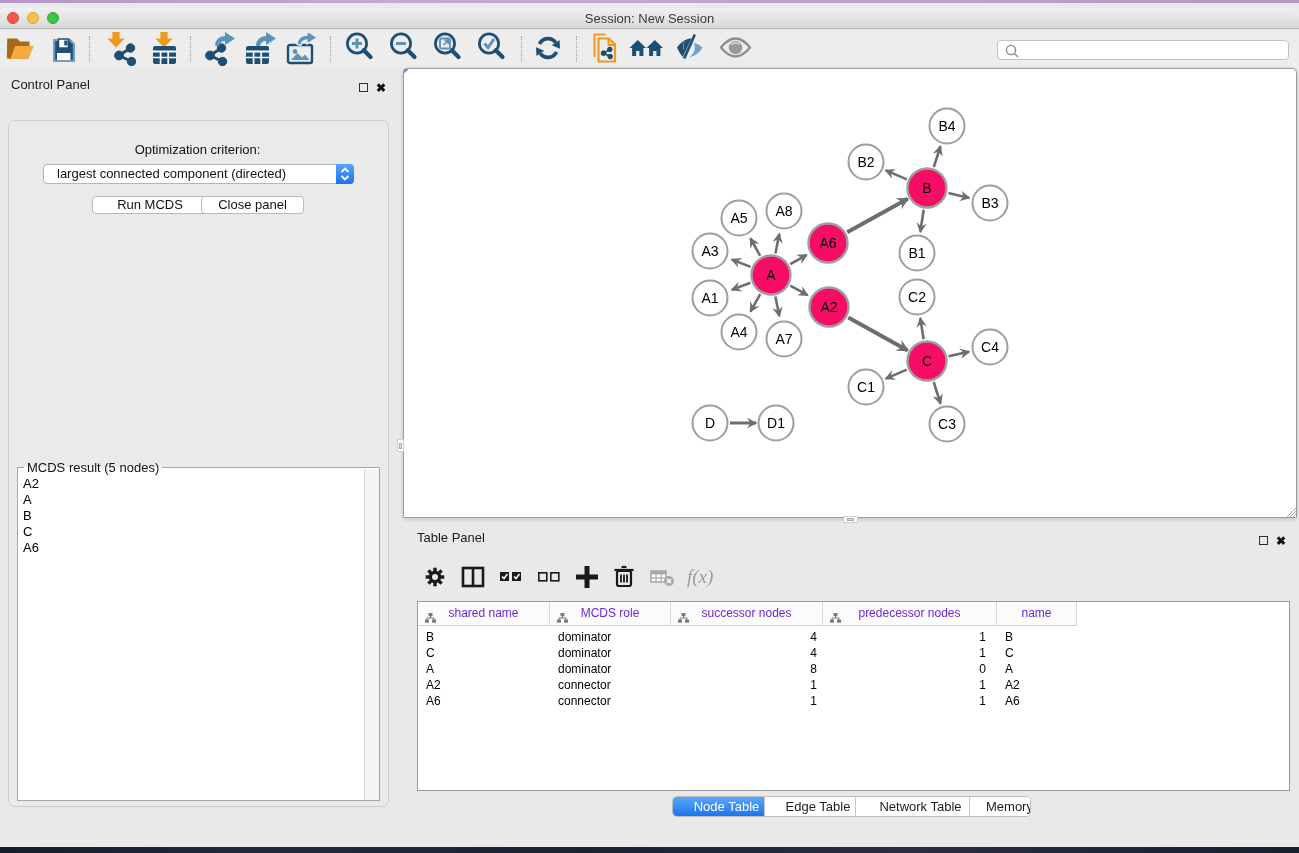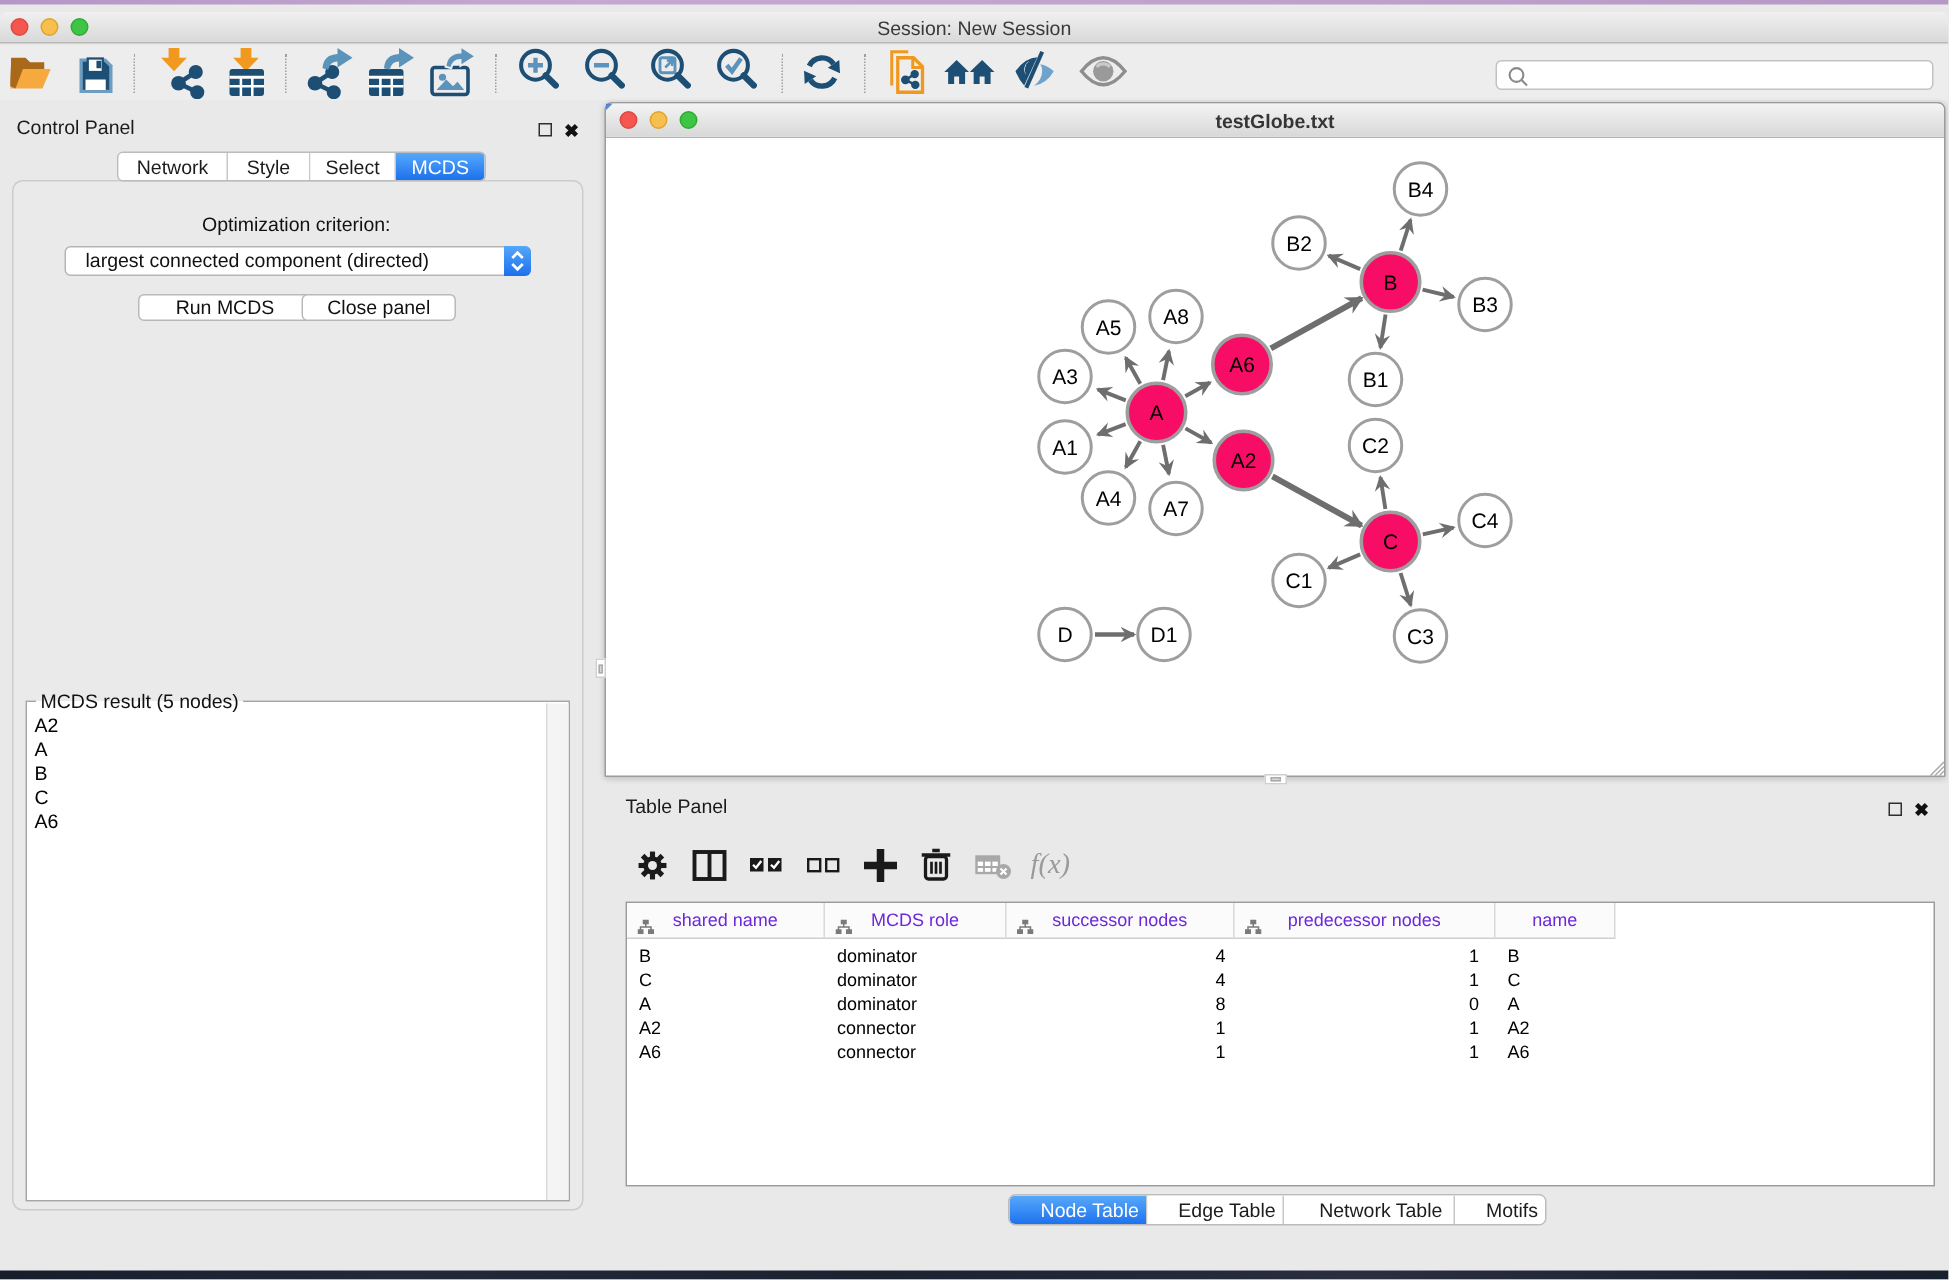--- a/index.html
+++ b/index.html
@@ -253,47 +253,35 @@
           <circle cx="7" cy="7" r="4.6" fill="none" stroke="#8a8a8a" stroke-width="1.4"></circle>
           <line x1="10.4" y1="10.4" x2="14" y2="14" stroke="#8a8a8a" stroke-width="1.4"></line>
         </svg>
       </div>
   </div>
   <div class="abs" id="main">
 
     <div class="abs" id="cp-title">Control Panel</div>
     <div class="panebtns" style="left:359px;top:11px;"><span class="floatsq"></span><span class="closex">✖</span></div>
     <div class="abs" id="cp-panel"></div>
-    <div class="abs" id="cp-tabs">
-      <div class="seg" style="width:73px;">Network</div>
-      <div class="seg" style="width:55px;">Style</div>
-      <div class="seg" style="width:57px;">Select</div>
-      <div class="seg on" style="width:59px;">MCDS</div>
-    </div>
     <div class="abs" id="opt-label">Optimization criterion:</div>
     <div class="abs" id="cp-select">largest connected component (directed)</div>
     <div class="abs" id="cp-stepper"><svg width="18" height="20">
           <path d="M5.5 8 L9 4.5 L12.5 8" fill="none" stroke="#fff" stroke-width="1.8"></path>
           <path d="M5.5 12 L9 15.5 L12.5 12" fill="none" stroke="#fff" stroke-width="1.8"></path>
         </svg></div>
     <div class="cpbtn" style="left:92px;width:116px;">Run MCDS</div>
     <div class="cpbtn" style="left:201px;width:103px;">Close panel</div>
     <div class="abs" id="mcds-box">
       <div class="abs" id="mcds-scroll"></div>
       <div class="abs" id="mcds-list">A2<br>A<br>B<br>C<br>A6</div>
     </div>
     <div class="abs" id="mcds-label">MCDS result (5 nodes)</div>
 
     <div class="abs" id="gwin">
-      <div class="abs" id="gtitle">
-        <div class="light" style="left:9px;top:5px;background:#f5564e;border:0.5px solid #dd4942;"></div>
-        <div class="light" style="left:29px;top:5px;background:#f6bf4f;border:0.5px solid #dfa529;"></div>
-        <div class="light" style="left:49px;top:5px;background:#3fc545;border:0.5px solid #2fab35;"></div>
-        <div class="title">testGlobe.txt</div>
-      </div>
       <div class="abs" id="gcanvas">
         <svg width="892" height="424" viewBox="0 0 892 424">
 <defs>
 <marker id="arr" markerUnits="userSpaceOnUse" markerWidth="13" markerHeight="11" refX="9" refY="5.5" orient="auto">
                 <path d="M0,0.3 L10.5,5.5 L0,10.7 L3.6,5.5 Z" fill="#6e6e6e"></path>
               </marker>
 <marker id="arrL" markerUnits="userSpaceOnUse" markerWidth="15" markerHeight="13" refX="10.5" refY="6.5" orient="auto">
                 <path d="M0,0.3 L12,6.5 L0,12.7 L4,6.5 Z" fill="#6e6e6e"></path>
               </marker>
 </defs>
@@ -511,18 +499,18 @@
         <div class="trow" style="left:8px;top:91px;">A6</div>
         <div class="trow" style="left:140px;top:91px;">connector</div>
         <div class="trow num" style="left:253px;top:91px;width:146px;">1</div>
         <div class="trow num" style="left:405px;top:91px;width:163px;">1</div>
         <div class="trow" style="left:587px;top:91px;">A6</div>
     </div>
     <div class="abs" id="btabs">
       <div class="seg2 on" style="width:92px;">Node Table</div>
       <div class="seg2" style="width:91px;">Edge Table</div>
       <div class="seg2" style="width:114px;">Network Table</div>
-      <div class="seg2" style="width:60px;">Motifs</div>
+      <div class="seg2" style="width:60px;">Memory</div>
     </div>
   </div>
 </div>
 <div class="abs" id="desktop-top"></div>
 <div class="abs" id="desktop-bottom"></div>
 
 </body></html>

